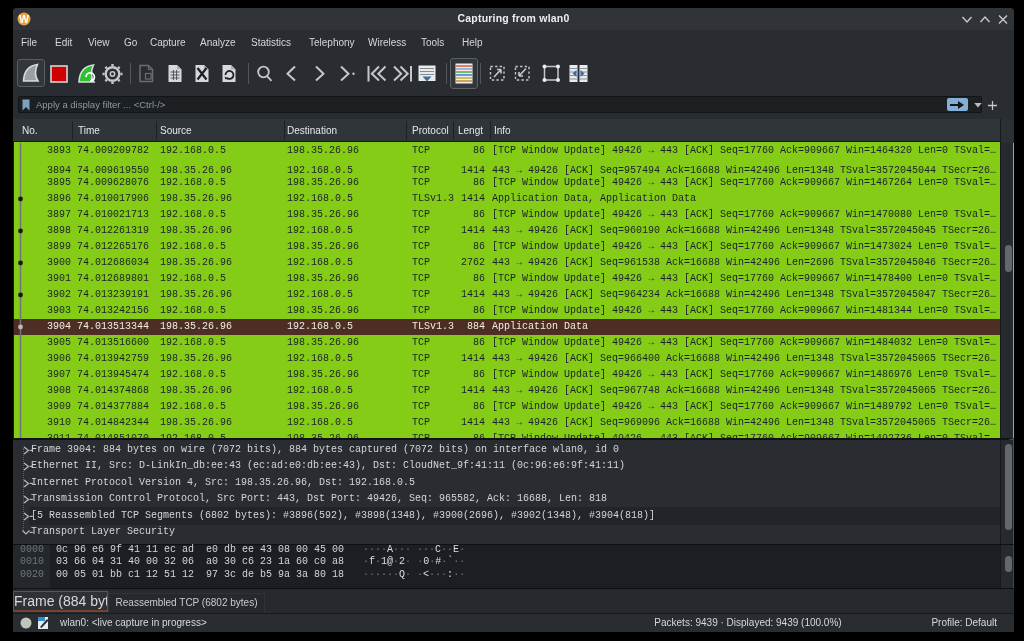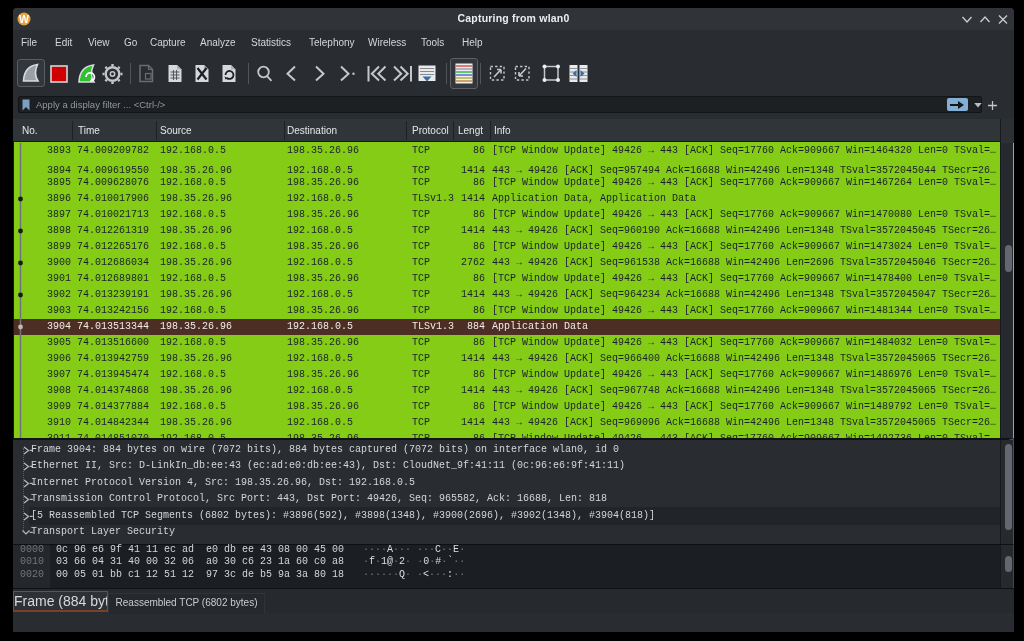--- a/index.html
+++ b/index.html
@@ -317,13 +317,26 @@
     <div class="sbar" style="top:0;height:43px;">
       <div class="thumb" style="top:11px;height:16px;"></div>
     </div>
   </div>
 
   <div id="tabbar">
     <div id="tab1">Frame (884 bytes)</div>
     <div id="tab2">Reassembled TCP (6802 bytes)</div>
   </div>
 
+  <div id="sbar">
+    <svg class="abs" style="left:7px;top:3px" width="12" height="12" viewBox="0 0 12 12">
+        <circle cx="6" cy="6" r="5.5" fill="#c0c4ba"></circle>
+      </svg>
+    <svg class="abs" style="left:24px;top:3px" width="12" height="12" viewBox="0 0 12 12">
+        <rect x="1" y="0" width="10" height="12" fill="#e8eaec"></rect>
+        <rect x="1" y="0" width="7" height="4" fill="#2b8fd0"></rect>
+        <path d="M3 10 L10 2 L11.5 3.5 L4.5 11 Z" fill="#2a2d30"></path>
+      </svg>
+    <span class="abs" style="left:47px;top:3px">wlan0: &lt;live capture in progress&gt;</span>
+    <span class="abs" style="left:635px;top:3px;width:200px;text-align:center;">Packets: 9439 · Displayed: 9439 (100.0%)</span>
+    <span class="abs" style="left:889px;top:3px;width:95px;text-align:right;">Profile: Default</span>
+  </div>
 </div>
 
 </body></html>

